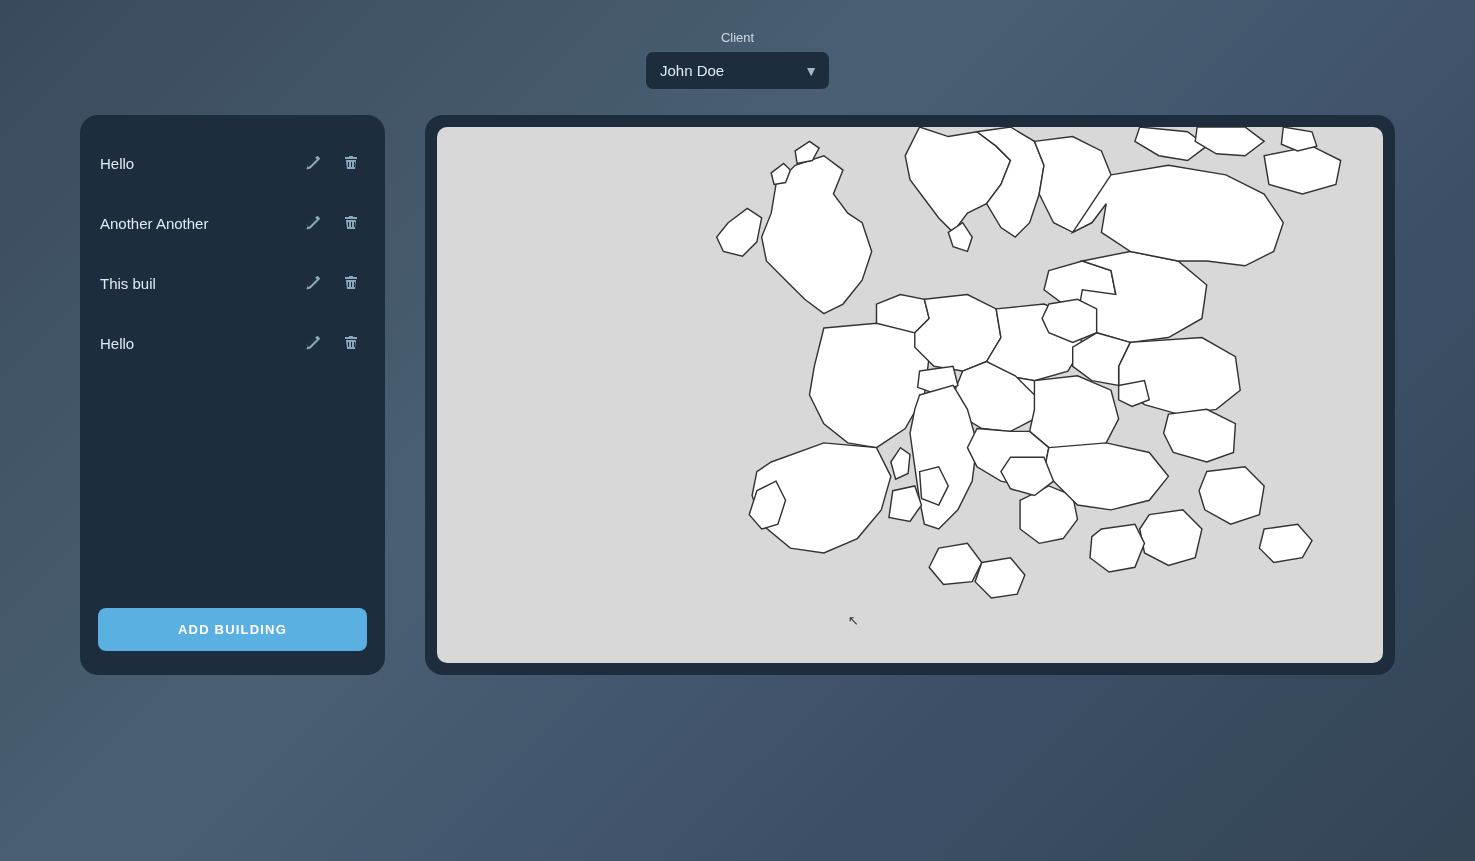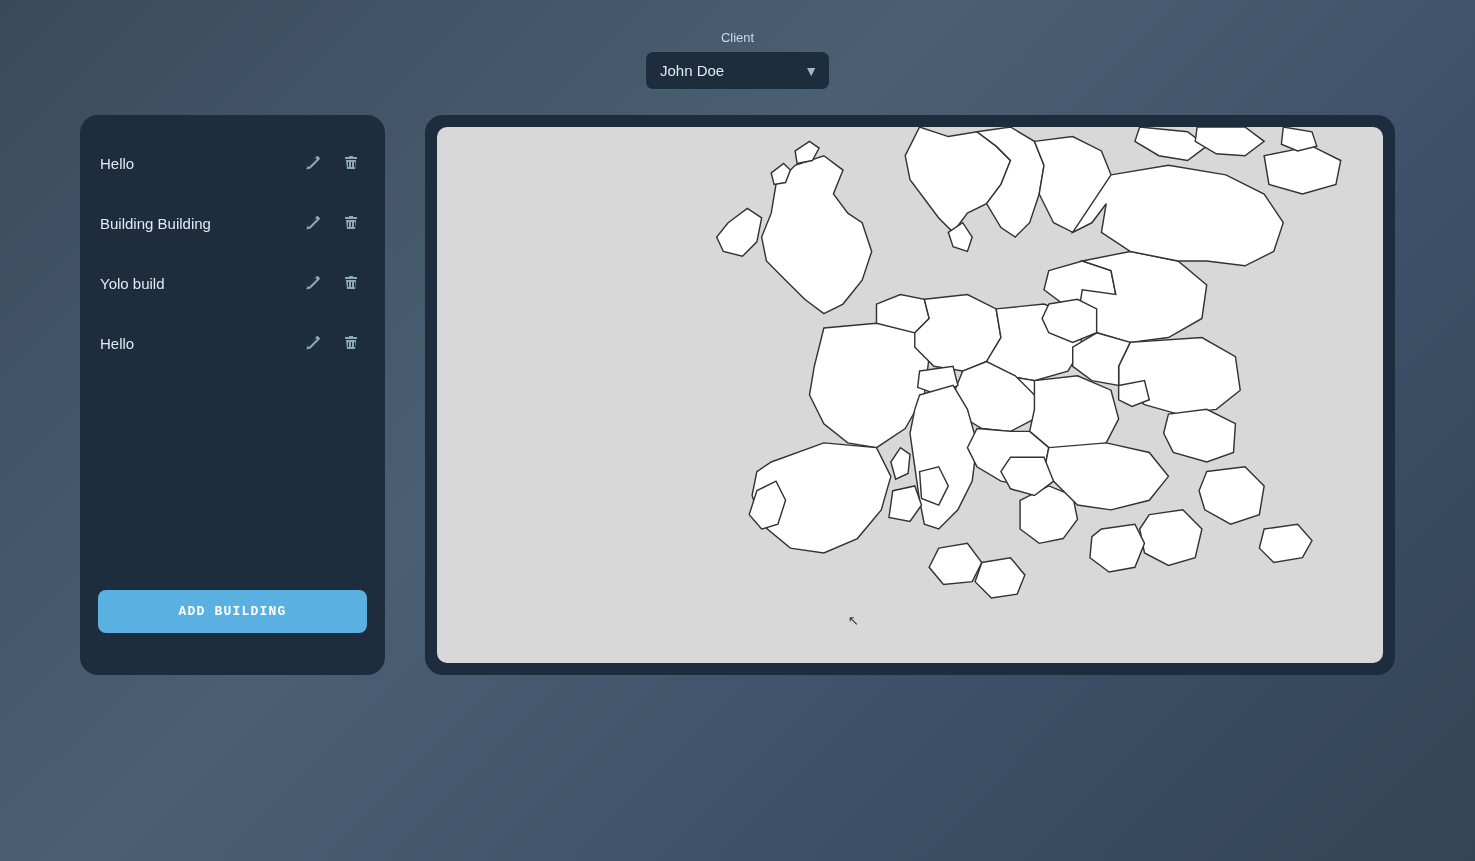--- a/index.html
+++ b/index.html
@@ -123,34 +123,33 @@
       transition: background 0.15s;
     }
 
     .icon-btn svg {
       width: 16px;
       height: 16px;
       fill: currentColor;
     }
 
     .add-building-btn {
-      margin: 10px 18px 32px 18px;
+      margin: 10px 18px 14px 18px;
       background: #5ab0e0;
       color: white;
       border: none;
       border-radius: 8px;
       padding: 14px;
       font-size: 13px;
       font-weight: 700;
       letter-spacing: 1.2px;
       cursor: pointer;
       text-transform: uppercase;
       transition: background 0.15s;
       width: calc(100% - 36px);
-      font-family: Liberation Mono, monospace;
     }
 
     
     .map-panel {
       background: #1e2d3d;
       border-radius: 18px;
       padding: 12px;
       flex: 1;
       min-height: 560px;
       display: flex;
@@ -197,36 +196,36 @@
               </svg>
             </button>
             <button class="icon-btn">
               <svg viewBox="0 0 16 16">
                 <path d="M6 2V1h4v1h4v2H2V2h4zM3 5h10l-1 9H4L3 5zm2 2v5h1V7H5zm3 0v5h1V7H8zm3 0v5h1V7h-1z"></path>
               </svg>
             </button>
           </div>
         </div>
         <div class="building-item">
-          <span class="building-item-name">Building Building</span>
+          <span class="building-item-name">Another Another</span>
           <div class="building-item-actions">
             <button class="icon-btn">
               <svg viewBox="0 0 16 16">
                 <path d="M11.7 1.3a1 1 0 0 1 1.4 0l1.6 1.6a1 1 0 0 1 0 1.4L5.5 13.5l-4 1 1-4L11.7 1.3zm-1.4 1.4L3 10l-.5 2 2-.5 7.3-7.3-1.5-1.5z"></path>
               </svg>
             </button>
             <button class="icon-btn">
               <svg viewBox="0 0 16 16">
                 <path d="M6 2V1h4v1h4v2H2V2h4zM3 5h10l-1 9H4L3 5zm2 2v5h1V7H5zm3 0v5h1V7H8zm3 0v5h1V7h-1z"></path>
               </svg>
             </button>
           </div>
         </div>
         <div class="building-item">
-          <span class="building-item-name">Yolo build</span>
+          <span class="building-item-name">This buil</span>
           <div class="building-item-actions">
             <button class="icon-btn">
               <svg viewBox="0 0 16 16">
                 <path d="M11.7 1.3a1 1 0 0 1 1.4 0l1.6 1.6a1 1 0 0 1 0 1.4L5.5 13.5l-4 1 1-4L11.7 1.3zm-1.4 1.4L3 10l-.5 2 2-.5 7.3-7.3-1.5-1.5z"></path>
               </svg>
             </button>
             <button class="icon-btn">
               <svg viewBox="0 0 16 16">
                 <path d="M6 2V1h4v1h4v2H2V2h4zM3 5h10l-1 9H4L3 5zm2 2v5h1V7H5zm3 0v5h1V7H8zm3 0v5h1V7h-1z"></path>
               </svg>

